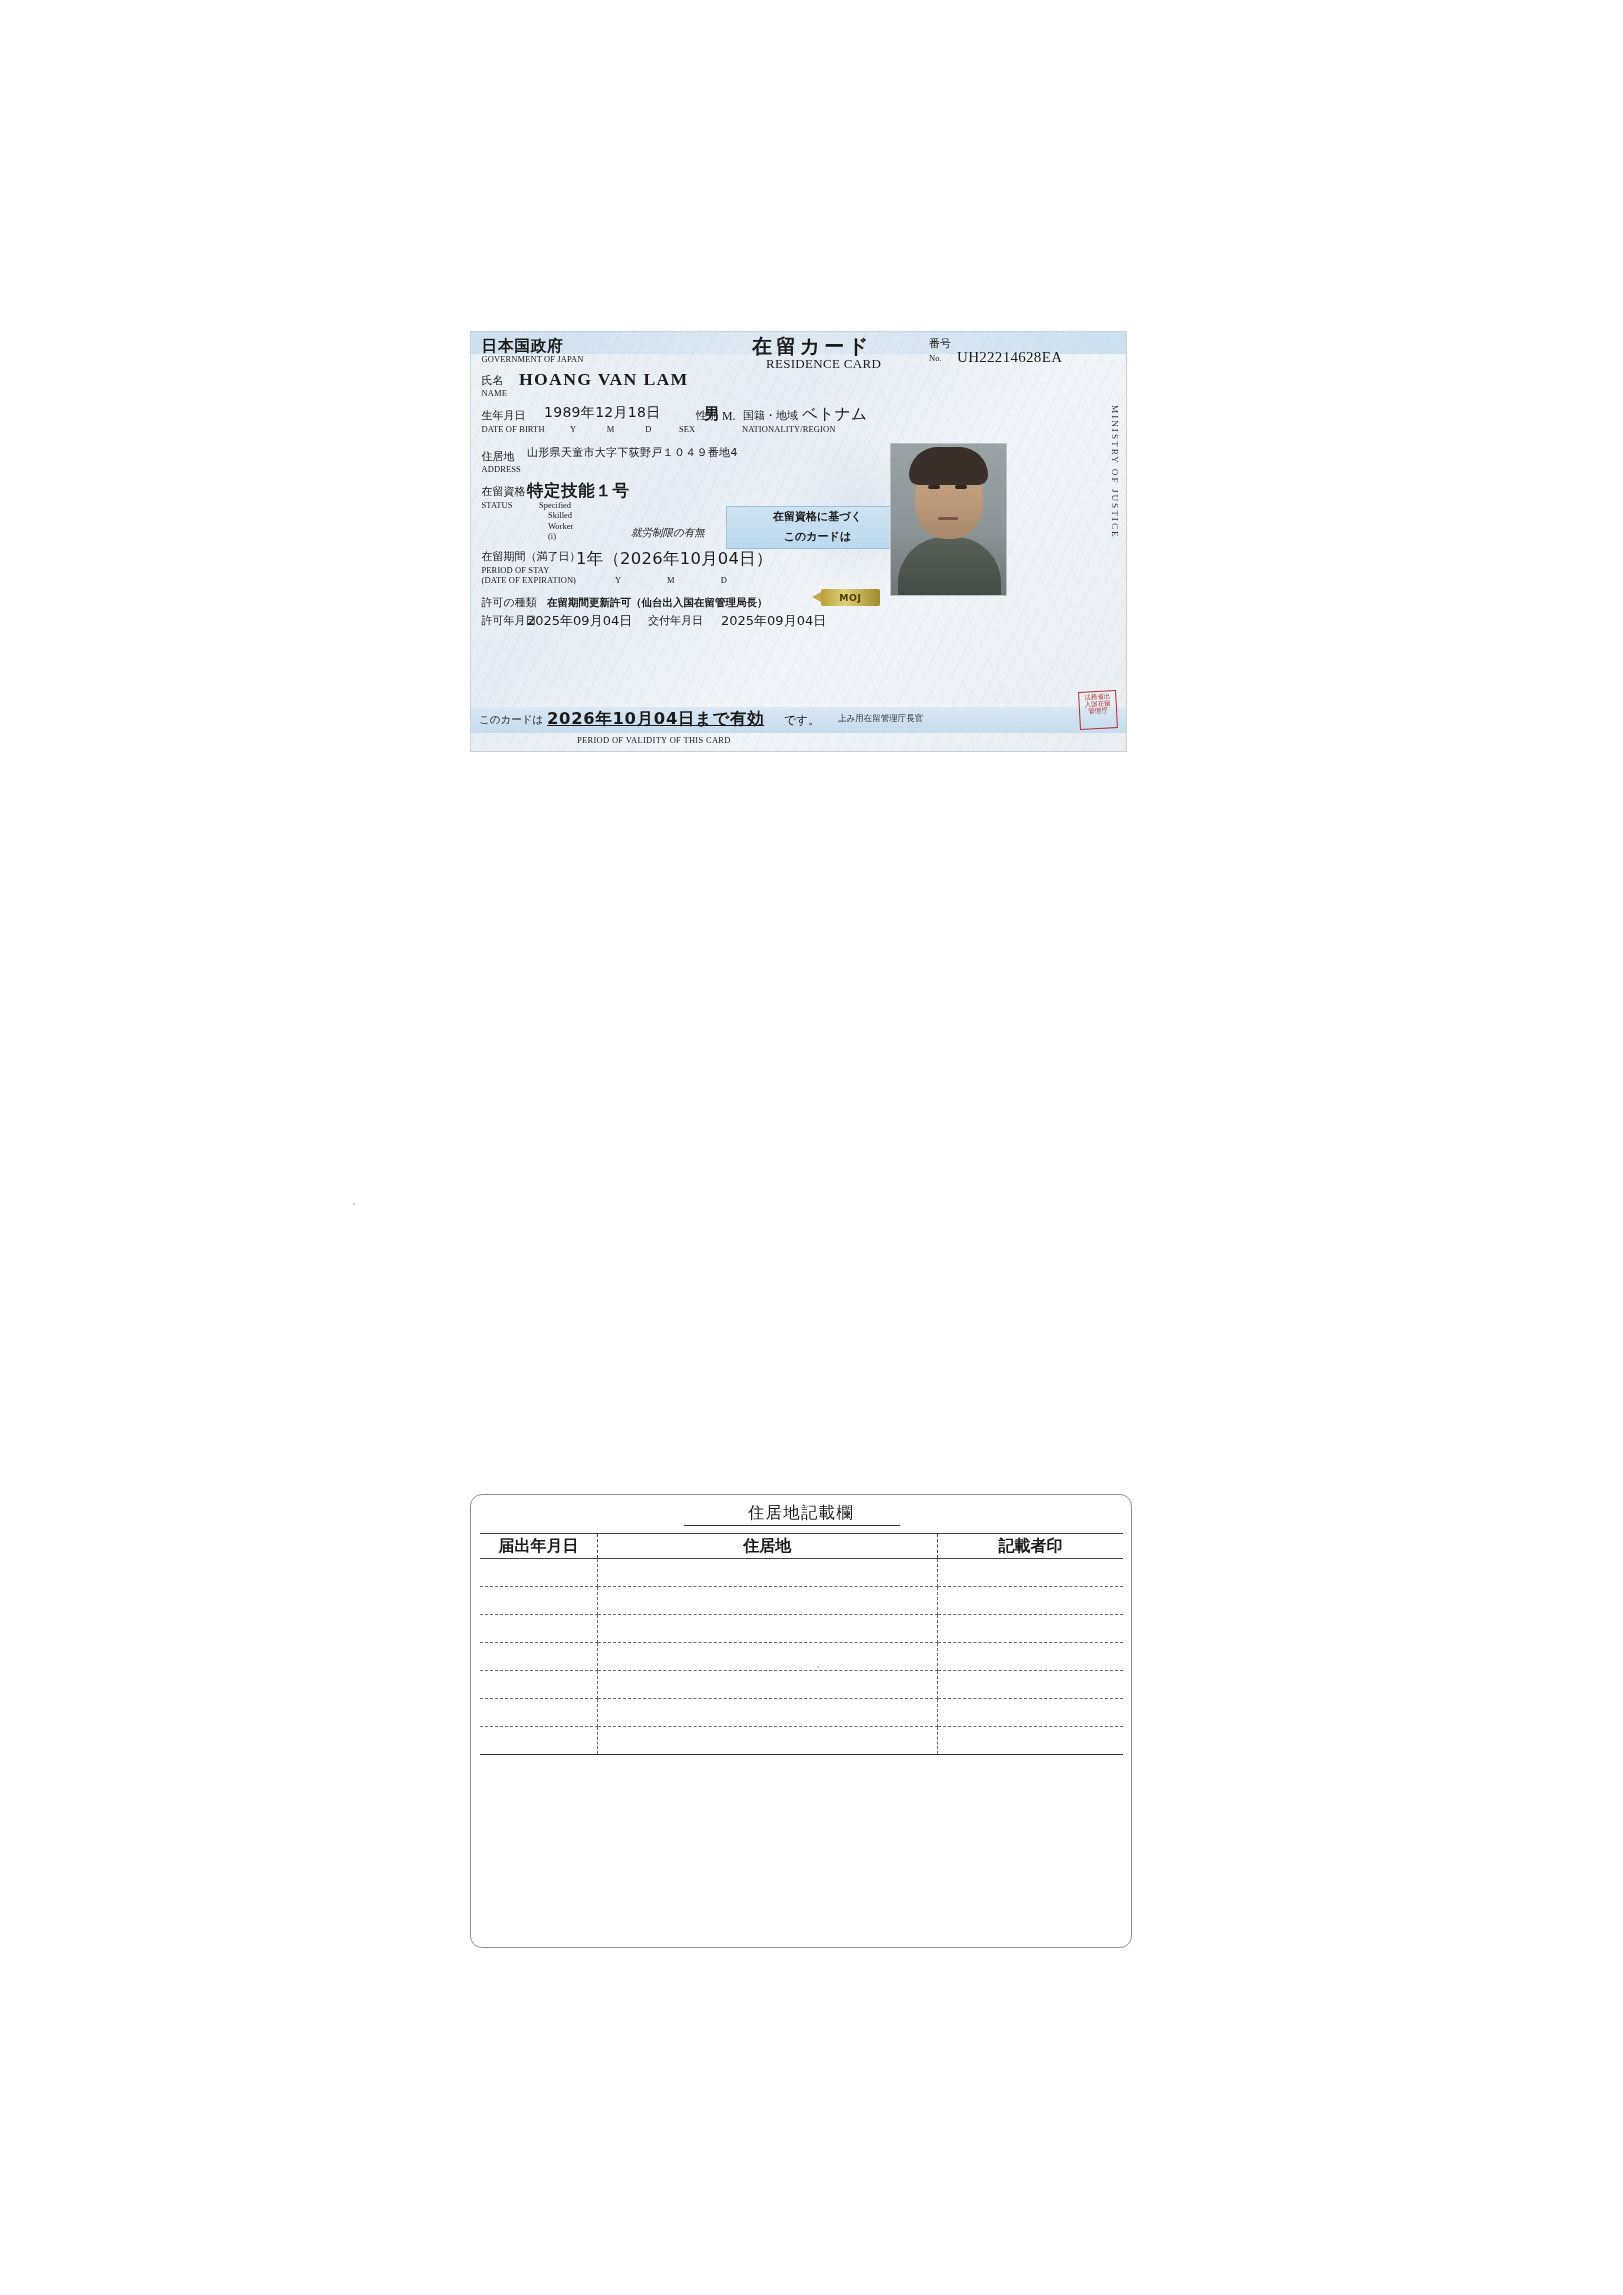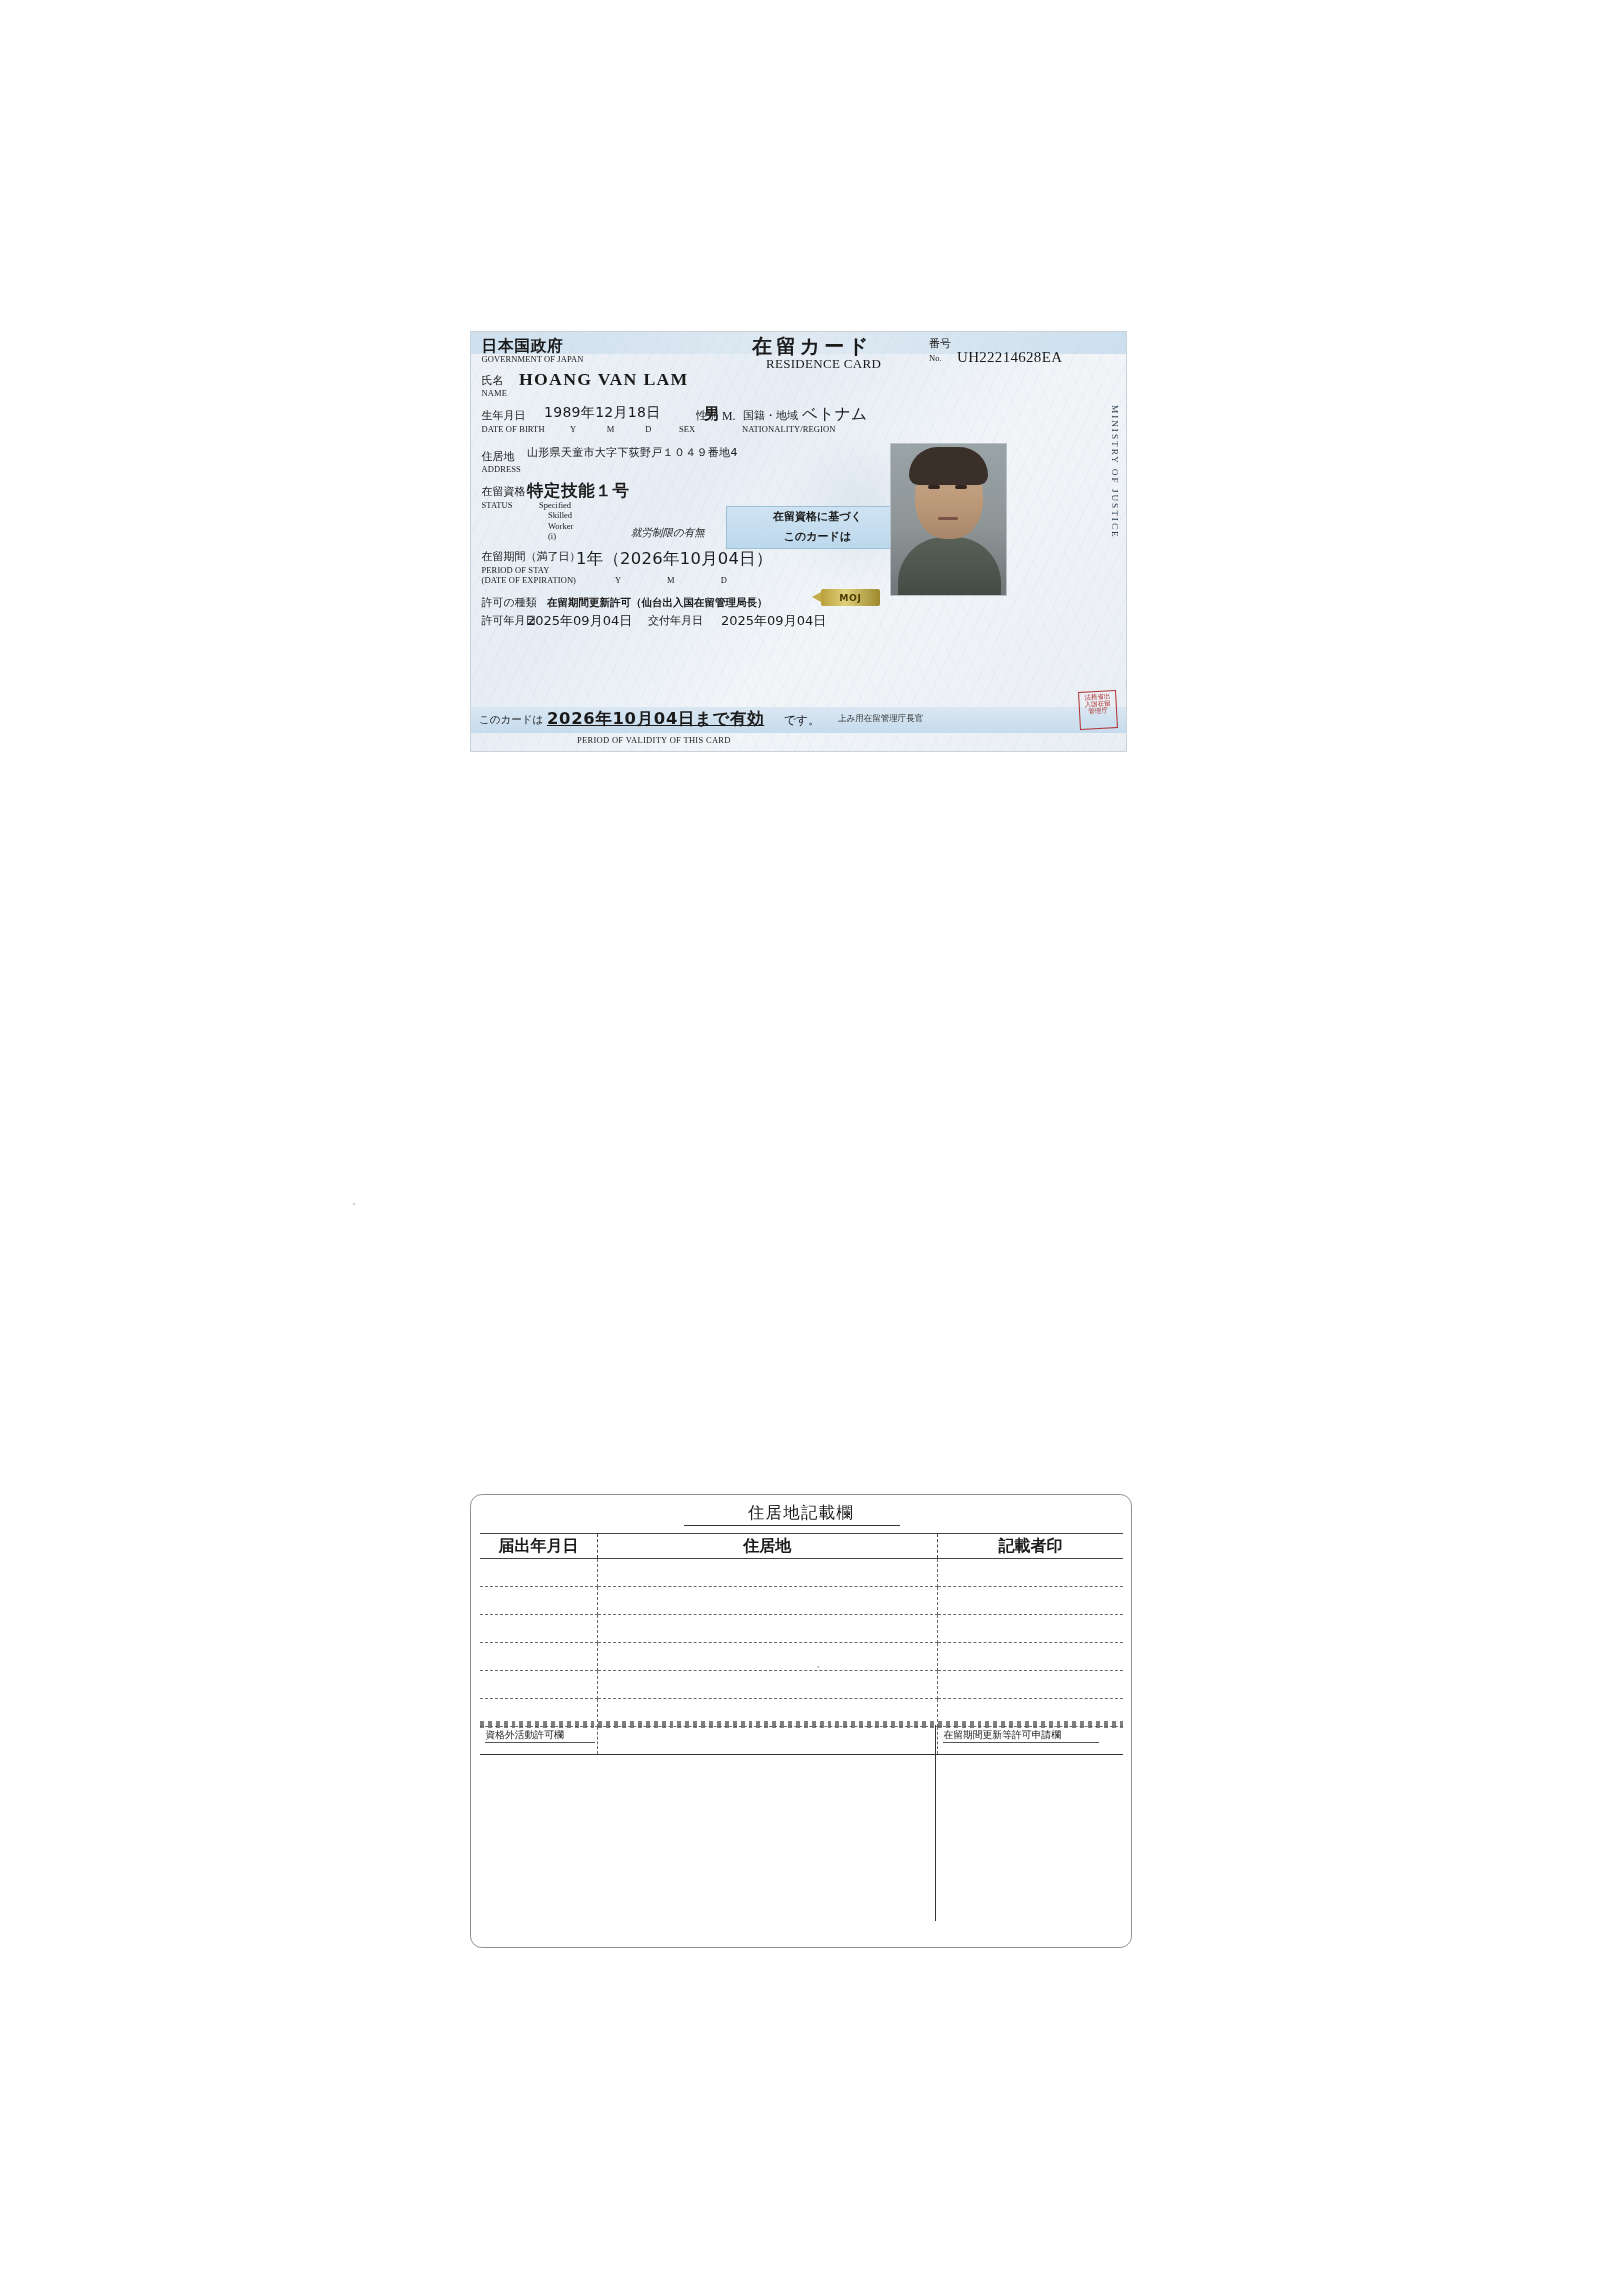--- a/index.html
+++ b/index.html
@@ -513,29 +513,17 @@
         <td class="c3"></td>
       </tr>
       <tr class="last">
         <td class="c1"></td>
         <td class="c2"></td>
         <td class="c3"></td>
       </tr>
     </tbody>
   </table>
 
-  <div class="bottom-split">
-    <div class="bottom-left">
-      <div class="hatch"></div>
-      <div class="box-label">資格外活動許可欄</div>
-      <div class="box-label-underline" style="left:5.2px; width:110px;"></div>
-    </div>
-    <div class="bottom-right">
-      <div class="hatch"></div>
-      <div class="box-label">在留期間更新等許可申請欄</div>
-      <div class="box-label-underline" style="left:5.2px; width:156px;"></div>
-    </div>
-  </div>
 </div>
 
 <div class="faint-dot" style="left:353px; top:1203px;"></div>
 <div class="faint-dot" style="left:817px; top:1666px;"></div>
 
 
 </body></html>

